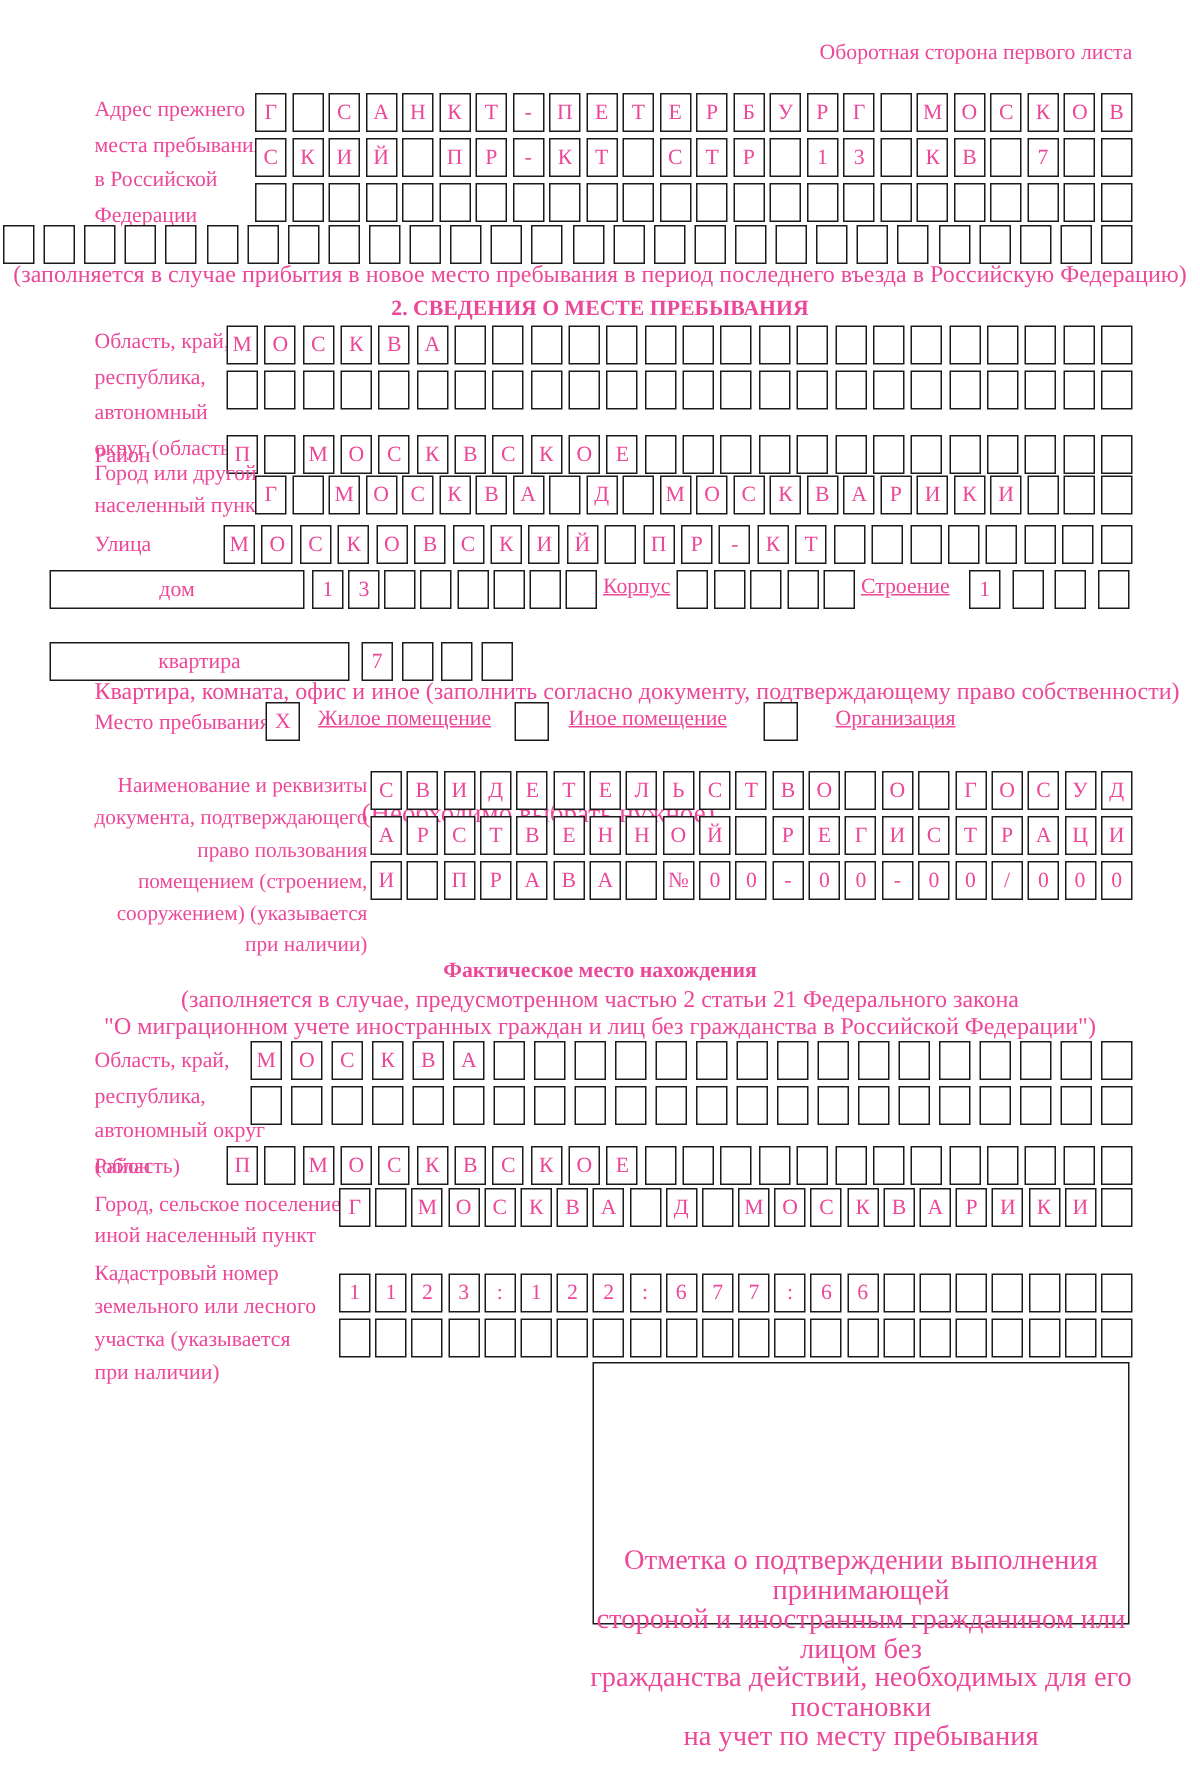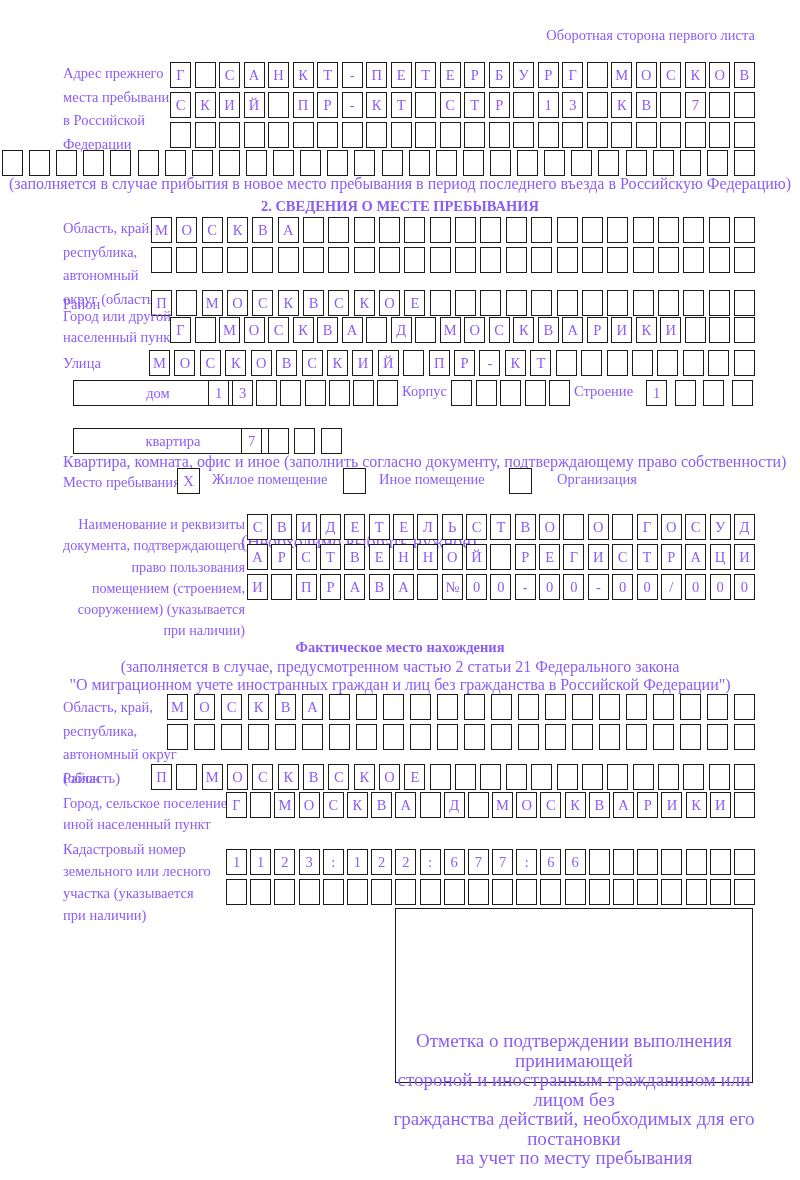--- a/index.html
+++ b/index.html
@@ -1,44 +1,44 @@
 <!DOCTYPE html>
 <html><head>
 <meta charset="utf-8">
 <style>
   html,body{margin:0;padding:0;background:#ffffff;}
   #page{
     position:relative;width:800px;height:1180px;background:#ffffff;
-    font-family:"Liberation Serif","DejaVu Serif",serif;color:#8b5cf6;
+    font-family:"Liberation Serif","DejaVu Serif",serif;color:#ec4899;
     overflow:hidden;
   }
   .abs{position:absolute;}
   .grid-row{position:absolute;display:flex;justify-content:space-between;}
   .cell{
     width:21px;height:26px;border:1.6px solid #1b1b1b;box-sizing:border-box;
     display:flex;align-items:center;justify-content:center;
     font-size:14.5px;line-height:1;background:#fff;flex:0 0 auto;
   }
   .label{font-size:14.5px;line-height:23.5px;white-space:nowrap;}
   .label-sm{font-size:14.2px;line-height:21.3px;white-space:nowrap;}
   .caption{font-size:16px;white-space:nowrap;}
   .center{left:0;width:800px;text-align:center;}
   .bold{font-weight:bold;}
   .boxfield{
     position:absolute;height:26px;border:1.6px solid #1b1b1b;box-sizing:border-box;
-    display:flex;align-items:center;justify-content:center;font-size:14.5px;background:#fff;margin-left:40px;
+    display:flex;align-items:center;justify-content:center;font-size:14.5px;background:#fff;
   }
   .checkbox{
     position:absolute;width:23px;height:26px;border:1.6px solid #1b1b1b;box-sizing:border-box;
     display:flex;align-items:center;justify-content:center;font-size:14.5px;background:#fff;
   }
   .stamp-box{
     position:absolute;border:1.8px solid #1b1b1b;box-sizing:border-box;background:#fff;
   }
-  .inline-label{position:absolute;font-size:14.5px;white-space:nowrap;}
+  .inline-label{position:absolute;font-size:14.5px;white-space:nowrap;text-decoration:underline;}
 </style>
 </head>
 <body>
 
 <div id="page">
 
   <div class="abs label" style="top:24px;right:45px;">Оборотная сторона первого листа</div>
 
   <div class="abs label" style="left:63px;top:62px;">Адрес прежнего<br>места пребывания<br>в Российской<br>Федерации</div>
   <div class="grid-row" style="left:170px;top:62px;width:585px;">

